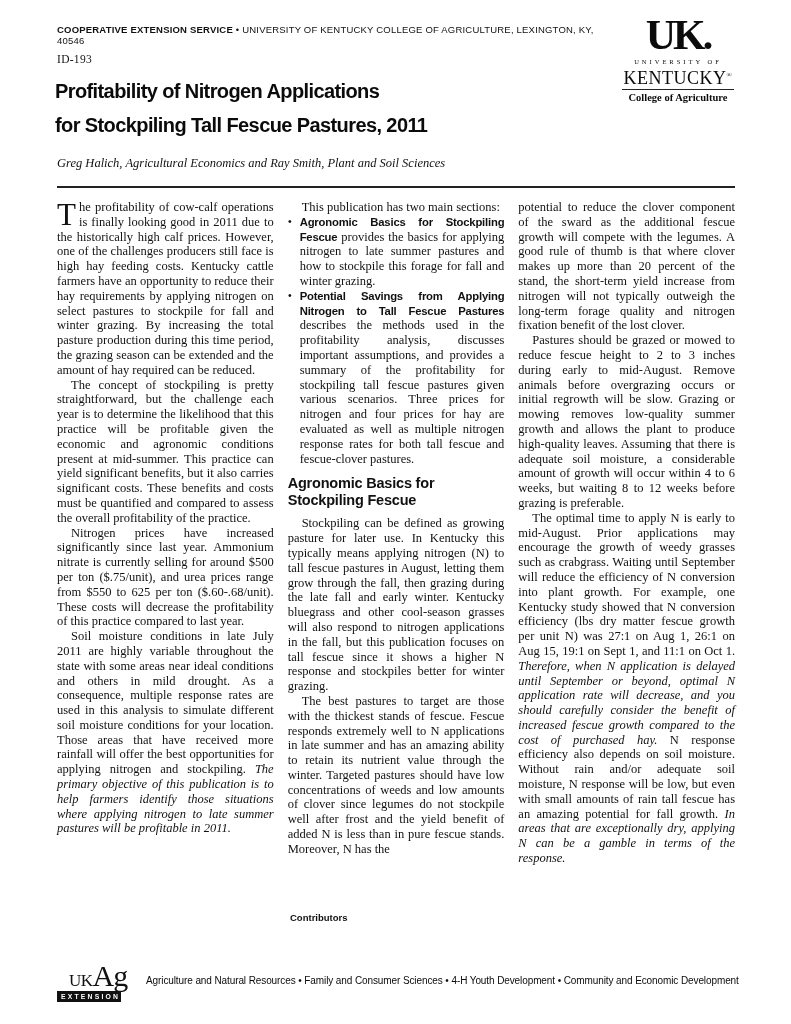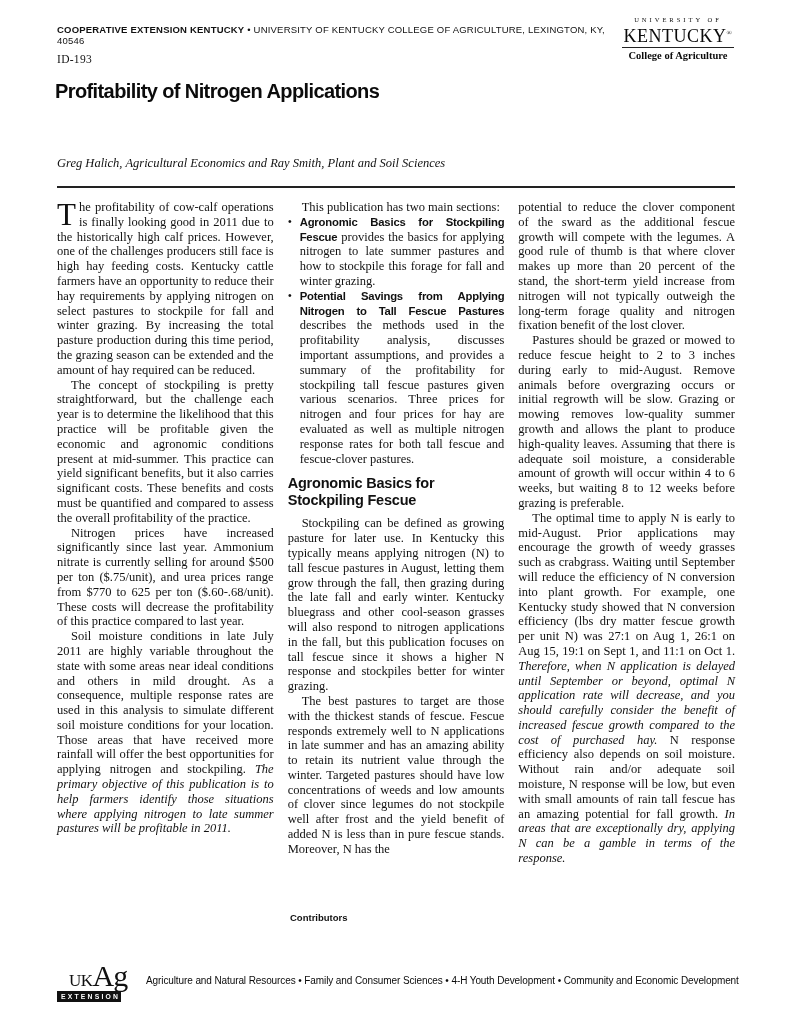--- a/index.html
+++ b/index.html
@@ -68,42 +68,44 @@
   .ukag-bar { background:#111; color:#fff; font-family:"Liberation Sans", sans-serif;
     font-weight:bold; font-size:6.8px; letter-spacing:2.2px; text-align:center;
     padding:2px 2px 2px 4px; width:64px; margin-top:-3px; }
   .footer-programs { position:absolute; left:146px; top:975px; width:592px;
     font-family:"Liberation Sans", sans-serif; font-weight:normal; font-size:10px;
     letter-spacing:-.1px; white-space:nowrap; color:#0b0b0b; }
 </style>
 </head>
 <body>
 
-<div class="masthead"><b>COOPERATIVE EXTENSION KENTUCKY</b><span> • UNIVERSITY OF KENTUCKY COLLEGE OF AGRICULTURE, LEXINGTON, KY, 40546</span></div>
+<div class="masthead"><b>COOPERATIVE EXTENSION SERVICE</b><span> • UNIVERSITY OF KENTUCKY COLLEGE OF AGRICULTURE, LEXINGTON, KY, 40546</span></div>
 
 <div class="doc-id">ID-193</div>
 
 <div class="uk-logo">
+  <div class="uk-mark">UK.</div>
   <div class="uk-univ">UNIVERSITY OF</div>
   <div class="uk-kentucky"><span>KENTUCKY</span><sup>®</sup></div>
   <div class="uk-college">College of Agriculture</div>
 </div>
 
 <div class="title">
   <div>Profitability of Nitrogen Applications</div>
+  <div>for Stockpiling Tall Fescue Pastures, 2011</div>
 </div>
 <div class="byline">Greg Halich, Agricultural Economics and Ray Smith, Plant and Soil Sciences</div>
 <div class="head-rule"></div>
 
 <div class="columns">
 
   <div class="col">
     <p class="noindent"><span class="dropcap">T</span><span>he profitability of cow-calf operations is finally looking good in 2011 due to the historically high calf prices. However, one of the challenges producers still face is high hay feeding costs. Kentucky cattle farmers have an opportunity to reduce their hay requirements by applying nitrogen on select pastures to stockpile for fall and winter grazing. By increasing the total pasture production during this time period, the grazing season can be extended and the amount of hay required can be reduced.</span></p>
     <p>The concept of stockpiling is pretty straightforward, but the challenge each year is to determine the likelihood that this practice will be profitable given the economic and agronomic conditions present at mid-summer. This practice can yield significant benefits, but it also carries significant costs. These benefits and costs must be quantified and compared to assess the overall profitability of the practice.</p>
-    <p>Nitrogen prices have increased significantly since last year. Ammonium nitrate is currently selling for around $500 per ton ($.75/unit), and urea prices range from $770 to 625 per ton ($.60-.68/unit). These costs will decrease the profitability of this practice compared to last year.</p>
+    <p>Nitrogen prices have increased significantly since last year. Ammonium nitrate is currently selling for around $500 per ton ($.75/unit), and urea prices range from $550 to 625 per ton ($.60-.68/unit). These costs will decrease the profitability of this practice compared to last year.</p>
     <p><span>Soil moisture conditions in late July 2011 are highly variable throughout the state with some areas near ideal conditions and others in mild drought. As a consequence, multiple response rates are used in this analysis to simulate different soil moisture conditions for your location. Those areas that have received more rainfall will offer the best opportunities for applying nitrogen and stockpiling. </span><span class="ital">The primary objective of this publication is to help farmers identify those situations where applying nitrogen to late summer pastures will be profitable in 2011.</span></p>
   </div>
 
   <div class="col">
     <p>This publication has two main sections:</p>
     <div class="bullet">
       <span class="marker">•</span>
       <span class="btext"><span class="runin">Agronomic Basics for Stockpiling Fescue</span><span> provides the basics for applying nitrogen to late summer pastures and how to stockpile this forage for fall and winter grazing.</span></span>
     </div>
     <div class="bullet">

